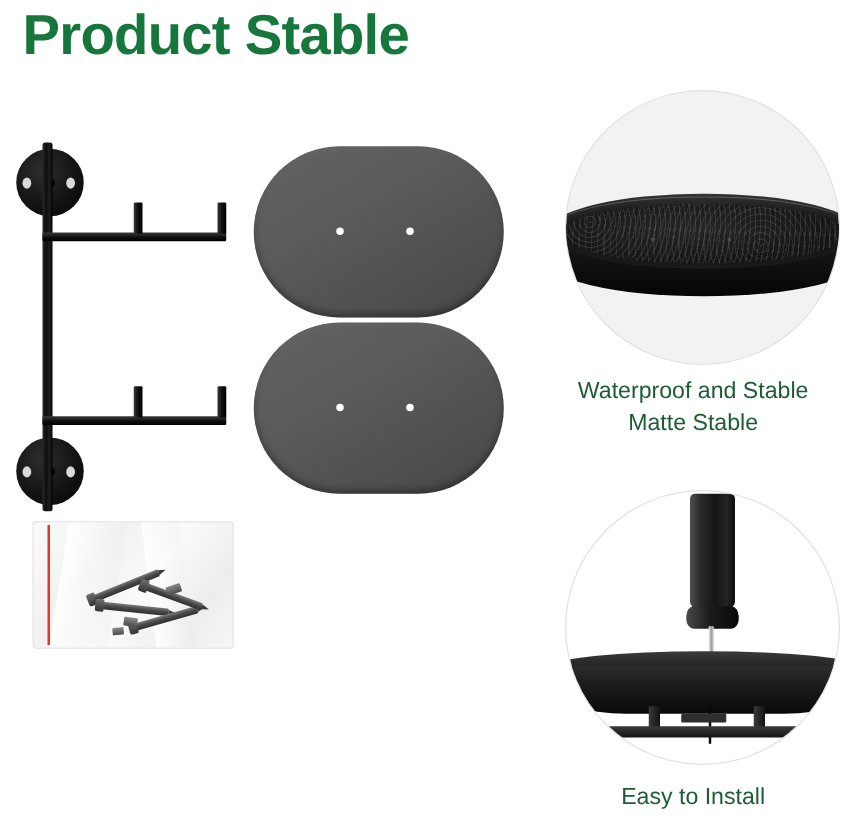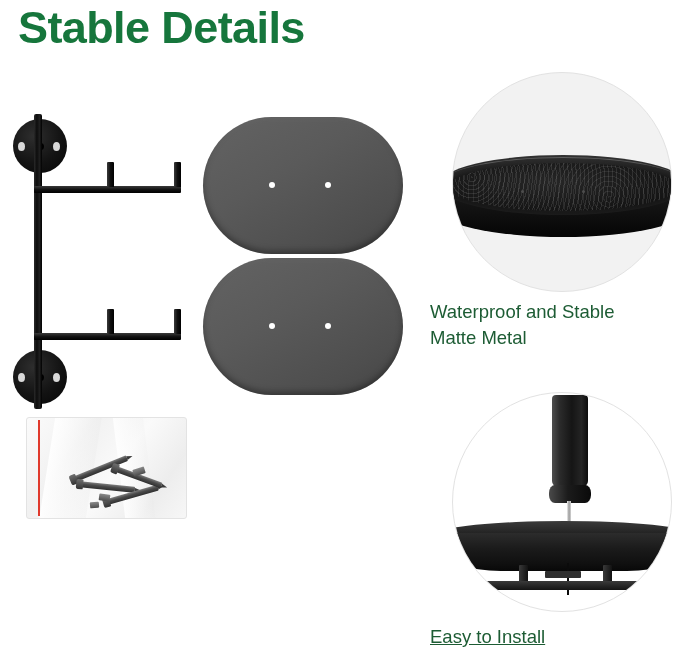--- a/index.html
+++ b/index.html
@@ -386,31 +386,32 @@
     top: 178px;
     width: 36px;
     height: 7px;
     background: #2f2f2f;
     border-radius: 1px;
   }
 
   .right-caption {
     position: absolute;
     width: 249px;
+    text-align: center;
     color: #1d5c34;
     font-size: 18.5px;
     line-height: 1.42;
   }
   .right-caption.c1 { left: 0; top: 299px; }
-  .right-caption.c2 { left: 0; top: 624px; text-decoration: underline; }
+  .right-caption.c2 { left: 0; top: 624px; }
 </style>
 </head>
 <body>
 
-<div class="page-title">Stable Details</div>
+<div class="page-title">Product Stable</div>
 
 <div class="left-col">
 
   <div class="bracket">
     <div class="bracket-post"></div>
 
     <div class="mount-plate top">
       <div class="mount-hole l"></div>
       <div class="mount-hole r"></div>
       <div class="mount-center"></div>
@@ -463,21 +464,21 @@
       <div class="persp-inner">
         <div class="persp-hole ph1"></div>
         <div class="persp-hole ph2"></div>
       </div>
       <div class="persp-rim"></div>
     </div>
   </div>
 
   <div class="right-caption c1">
     <div>Waterproof and Stable</div>
-    <div>Matte Metal</div>
+    <div>Matte Stable</div>
   </div>
 
   <div class="photo-circle bottom">
     <div class="install-scene">
       <div class="sd-handle"></div>
       <div class="sd-collar"></div>
       <div class="sd-shaft"></div>
 
       <div class="inst-tray">
         <div class="inst-tray-top"></div>

